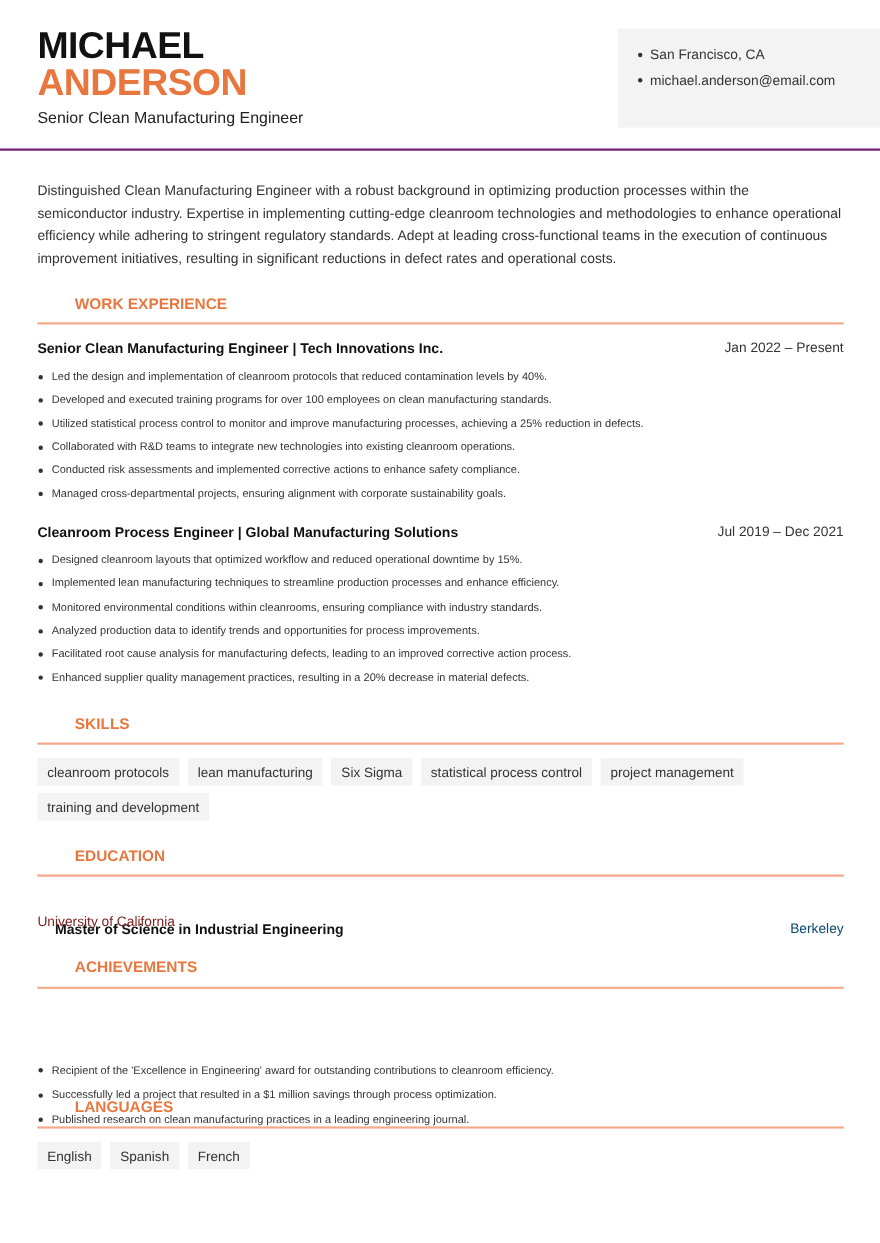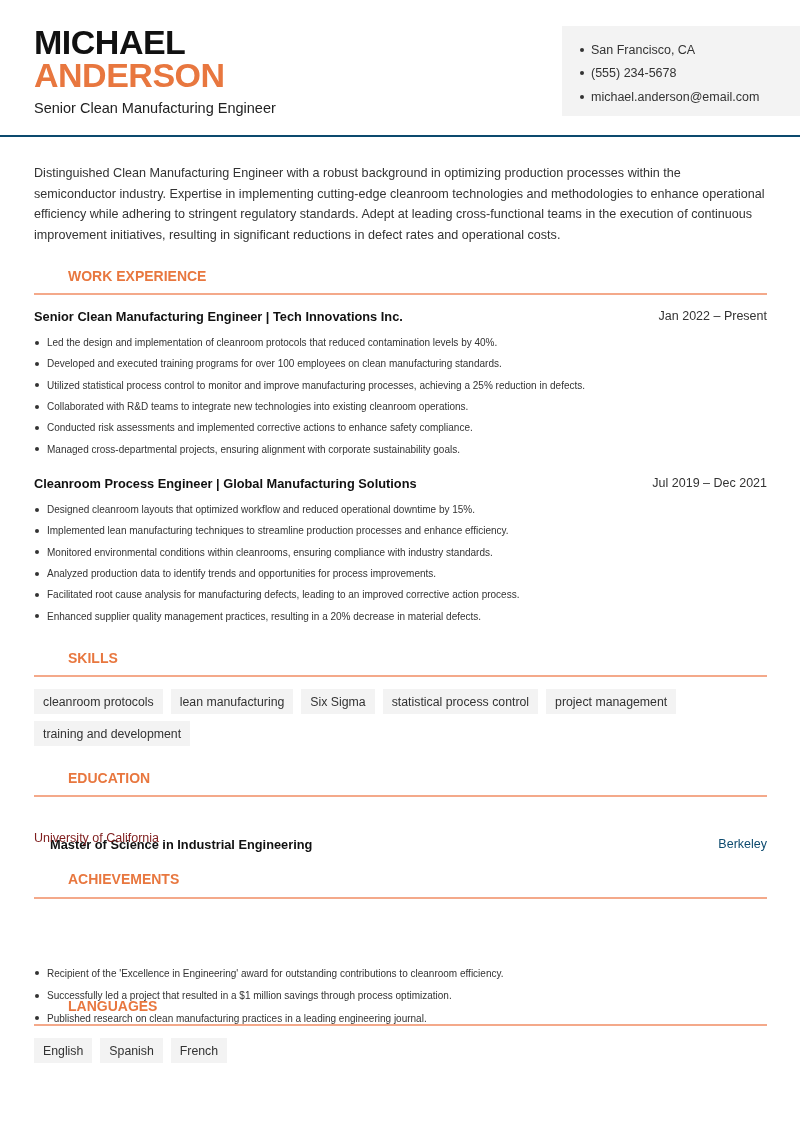--- a/index.html
+++ b/index.html
@@ -1,19 +1,19 @@
 <!DOCTYPE html>
 <html><head>
 <meta charset="utf-8">
 <style>
   * { box-sizing: border-box; margin: 0; padding: 0; }
   html, body { width: 800px; height: 1130px; background: #ffffff; }
   body { font-family: "Liberation Sans", sans-serif; color: #222; position: relative; overflow: hidden; }
 
-  .header { position: relative; height: 137px; border-bottom: 2px solid #0c4a6e; }
+  .header { position: relative; height: 137px; border-bottom: 2px solid #701a75; }
   .name-first { position: absolute; left: 34px; top: 24px; font-size: 34px; font-weight: 700; color: #111; letter-spacing: -0.5px; line-height: 36px; }
   .name-last { position: absolute; left: 34px; top: 57px; font-size: 34px; font-weight: 700; color: #e8773f; letter-spacing: -0.5px; line-height: 36px; }
   .title { position: absolute; left: 34px; top: 100px; font-size: 14.5px; color: #222; }
   .contact { position: absolute; left: 562px; top: 26px; width: 238px; height: 90px; background: #f3f3f3; padding: 12px 0 0 18px; }
   .contact-item { font-size: 12.5px; color: #333; height: 23.5px; display: flex; align-items: center; text-align: right; }
   .bullet { display: inline-block; width: 4px; height: 4px; border-radius: 50%; background: #333; margin-right: 7px; flex-shrink: 0; }
 
   .summary { position: absolute; left: 34px; top: 163px; width: 732px; font-size: 12.6px; line-height: 20.7px; color: #333; }
 
   .section-title { position: absolute; left: 34px; font-size: 14px; font-weight: 700; color: #e8773f; margin-left: 34px; }
@@ -38,24 +38,20 @@
 <body>
 
 <div class="header">
   <div class="name-first">MICHAEL</div>
   <div class="name-last">ANDERSON</div>
   <div class="title">Senior Clean Manufacturing Engineer</div>
   <div class="contact">
     <div class="contact-item">
         <span class="bullet"></span>
         <span>San Francisco, CA</span>
-      </div>
-    <div class="contact-item">
-        <span class="bullet"></span>
-        <span>(555) 234-5678</span>
       </div>
     <div class="contact-item">
         <span class="bullet"></span>
         <span>michael.anderson@email.com</span>
       </div>
   </div>
 </div>
 
 <div class="summary">Distinguished Clean Manufacturing Engineer with a robust background in optimizing production processes within the semiconductor industry. Expertise in implementing cutting-edge cleanroom technologies and methodologies to enhance operational efficiency while adhering to stringent regulatory standards. Adept at leading cross-functional teams in the execution of continuous improvement initiatives, resulting in significant reductions in defect rates and operational costs.</div>
 

